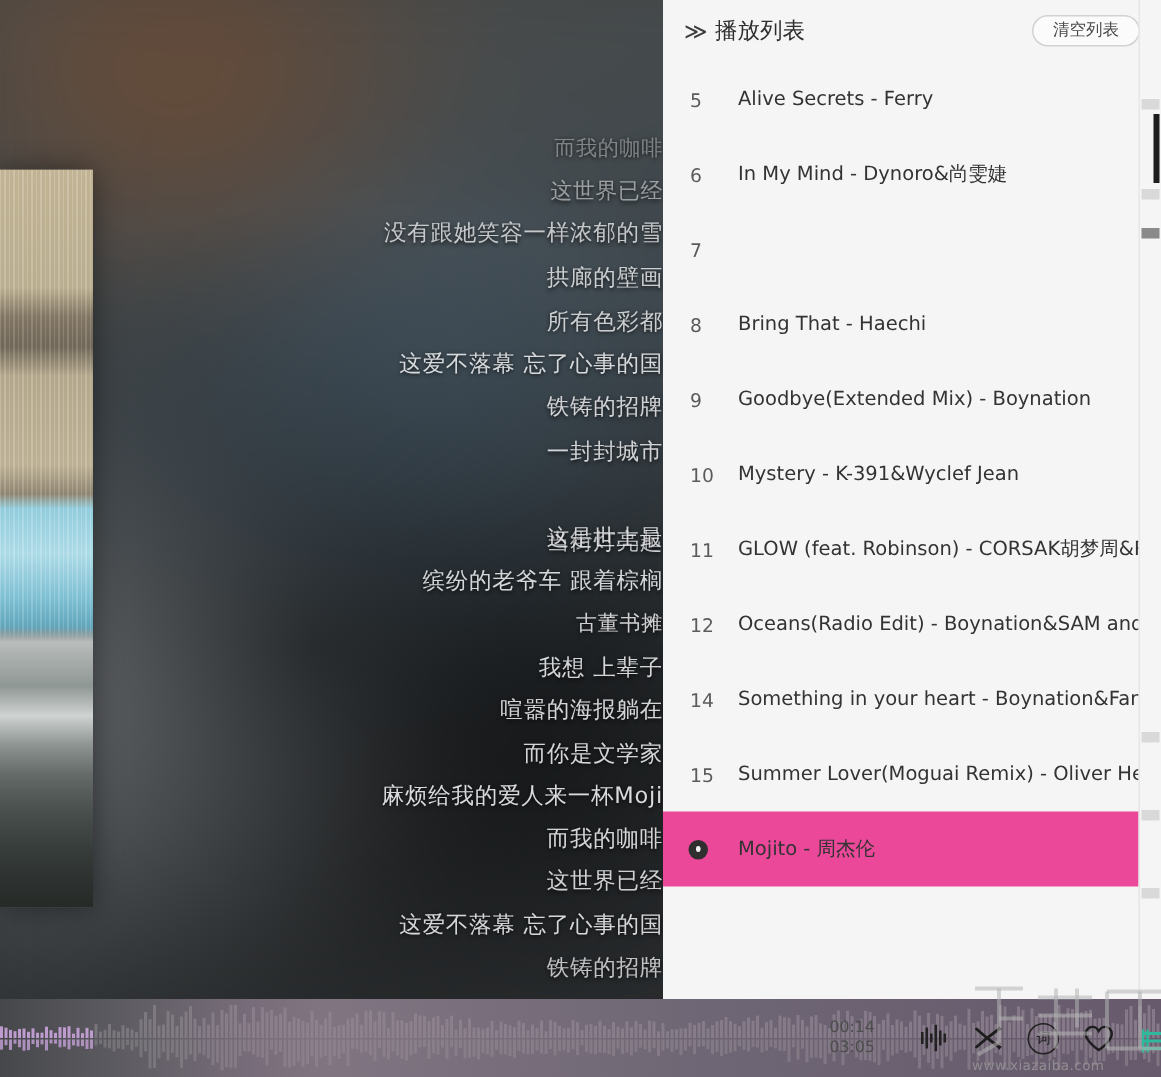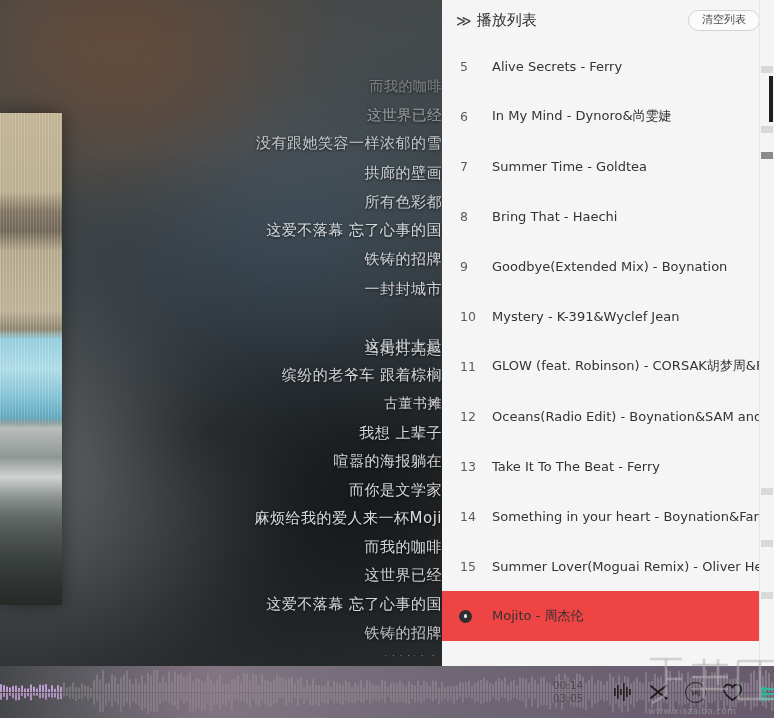--- a/index.html
+++ b/index.html
@@ -68,21 +68,21 @@
         #bdb298 28%, #c6bba1 40%,
         #9a917e 44%, rgba(154,145,126,0) 46%),
       
       linear-gradient(to bottom, #cdc1a4 0%, #b7ad93 42%, #6f7b7a 52%, #4e5856 100%);
     background-blend-mode: normal, normal, soft-light, normal, normal, normal;
   }
 
   
   .lyrics {
     position: absolute;
-    left: 0px; top: 56px;
+    left: 0px; top: 68px;
     width: 442px; height: 600px;
     overflow: hidden;
   }
   .lyric-line {
     position: absolute;
     right: 0px;
     white-space: nowrap;
     font-family: "DejaVu Sans", sans-serif;
     font-size: 15px;
     letter-spacing: 0.5px;
@@ -144,21 +144,21 @@
     height: 625px;
     overflow: hidden;
   }
   .pl-row {
     position: relative;
     height: 50px;
     display: flex;
     align-items: center;
     cursor: default;
   }
-  .pl-row.active { background: #ef4444; }
+  .pl-row.active { background: #ec4899; }
   .pl-index {
     width: 32px;
     flex: 0 0 32px;
     text-align: left;
     padding-left: 18px;
     box-sizing: border-box;
     font-family: "DejaVu Sans", sans-serif;
     font-size: 12.5px;
     color: #5b5b5b;
   }
@@ -868,21 +868,20 @@
         <div class="pl-row">
           <div class="pl-index">5</div>
           <div class="pl-name">Alive Secrets - Ferry</div>
         </div>
         <div class="pl-row">
           <div class="pl-index">6</div>
           <div class="pl-name">In My Mind - Dynoro&amp;尚雯婕</div>
         </div>
         <div class="pl-row">
           <div class="pl-index">7</div>
-          <div class="pl-name">Summer Time - Goldtea</div>
         </div>
         <div class="pl-row">
           <div class="pl-index">8</div>
           <div class="pl-name">Bring That - Haechi</div>
         </div>
         <div class="pl-row">
           <div class="pl-index">9</div>
           <div class="pl-name">Goodbye(Extended Mix) - Boynation</div>
         </div>
         <div class="pl-row">
@@ -891,24 +890,20 @@
         </div>
         <div class="pl-row">
           <div class="pl-index">11</div>
           <div class="pl-name">GLOW (feat. Robinson) - CORSAK胡梦周&amp;Rob</div>
         </div>
         <div class="pl-row">
           <div class="pl-index">12</div>
           <div class="pl-name">Oceans(Radio Edit) - Boynation&amp;SAM and SP</div>
         </div>
         <div class="pl-row">
-          <div class="pl-index">13</div>
-          <div class="pl-name">Take It To The Beat - Ferry</div>
-        </div>
-        <div class="pl-row">
           <div class="pl-index">14</div>
           <div class="pl-name">Something in your heart - Boynation&amp;Fancy</div>
         </div>
         <div class="pl-row">
           <div class="pl-index">15</div>
           <div class="pl-name">Summer Lover(Moguai Remix) - Oliver Helder</div>
         </div>
         <div class="pl-row active">
           <div class="pl-disc">
             <div class="disc-icon"></div>

